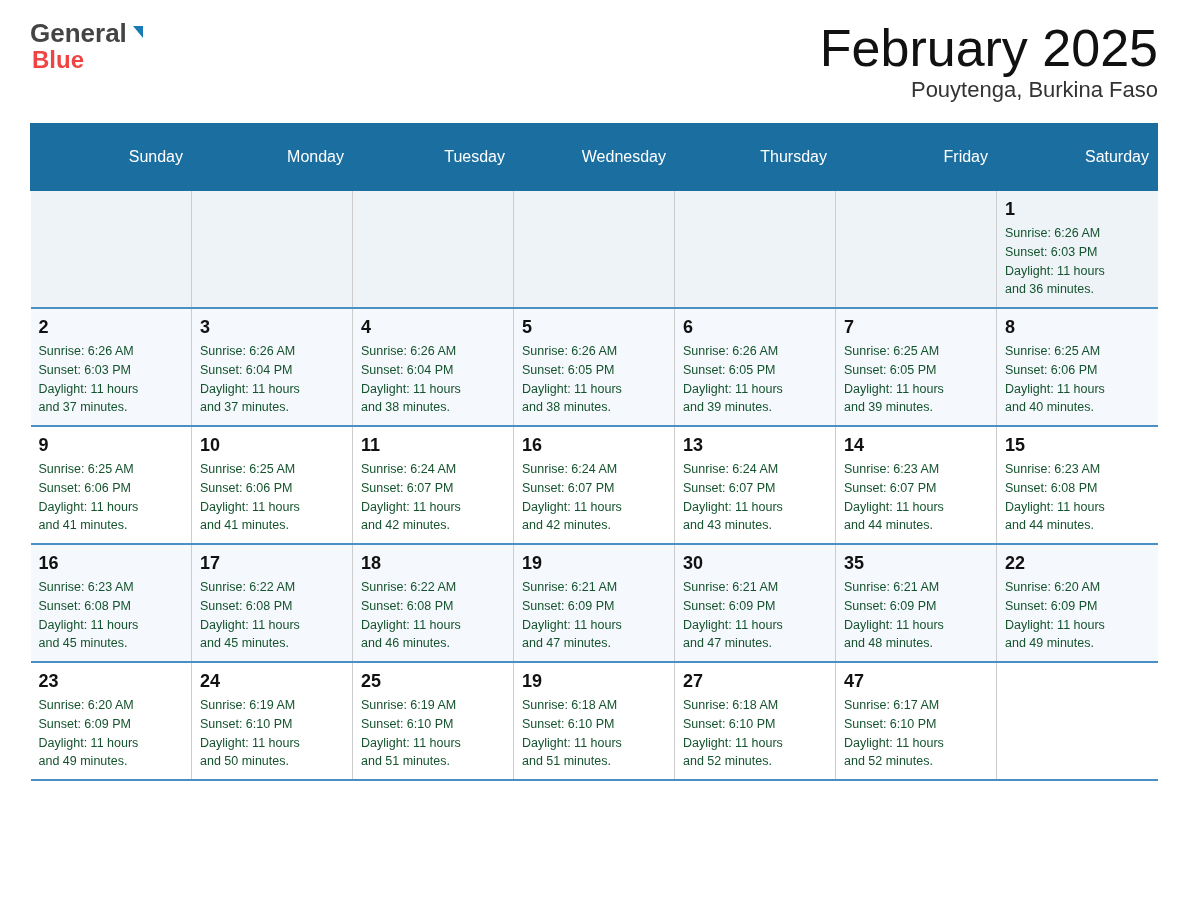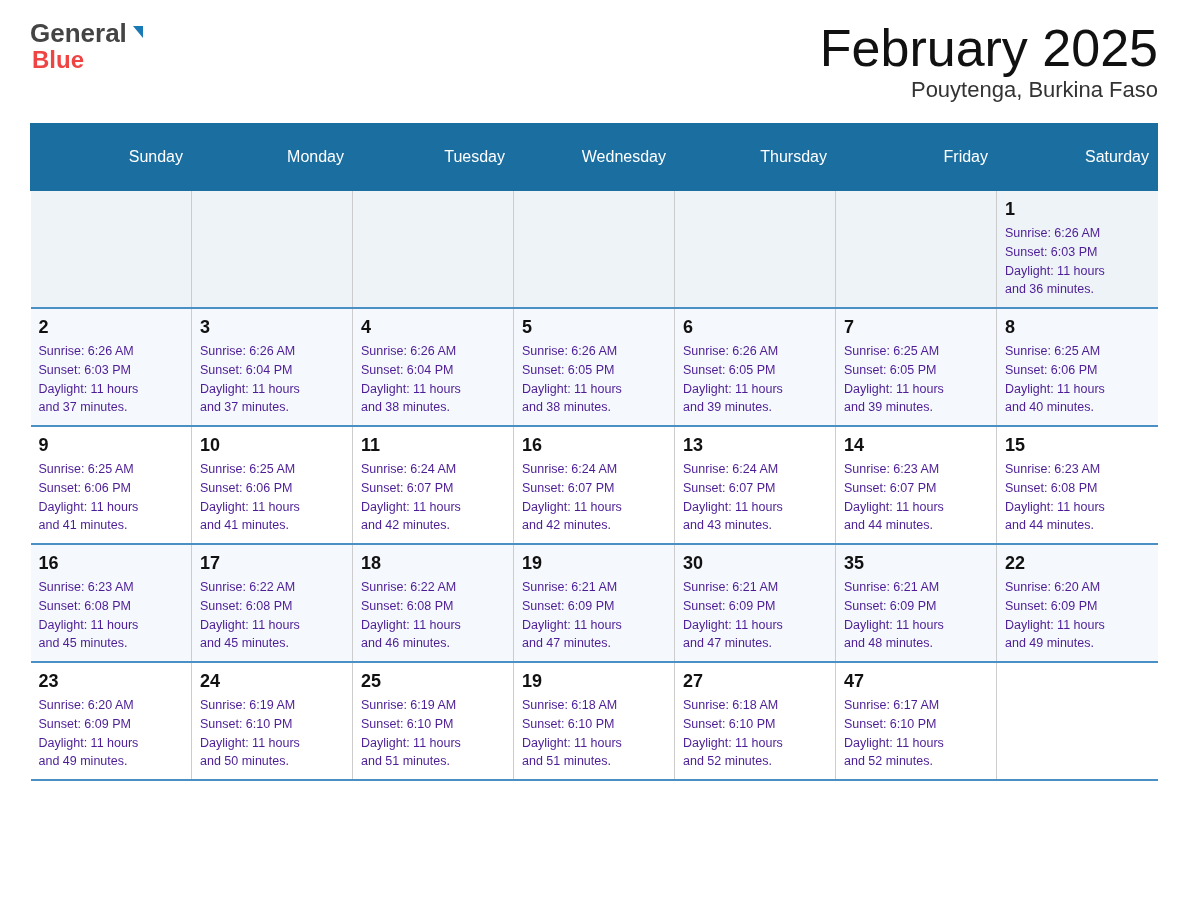--- a/index.html
+++ b/index.html
@@ -63,21 +63,21 @@
       border-left: none;
     }
     .day-num {
       font-size: 18px;
       font-weight: bold;
       color: #111;
       display: block;
       margin-bottom: 4px;
     }
     .day-info {
-      color: #4c1d95;
+      color: #14532d;
       font-size: 12.5px;
       line-height: 1.5;
     }
     tbody tr:nth-child(even) td {
       background-color: #f5f8fc;
     }
     tbody tr:nth-child(odd) td {
       background-color: #fff;
     }
     

